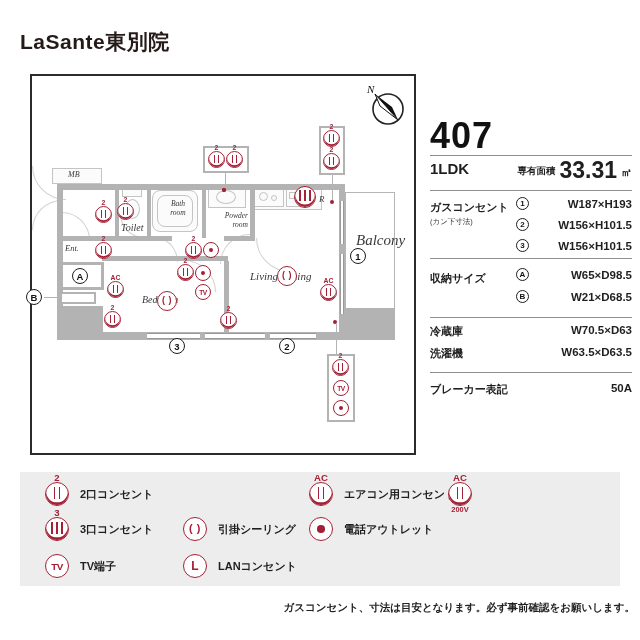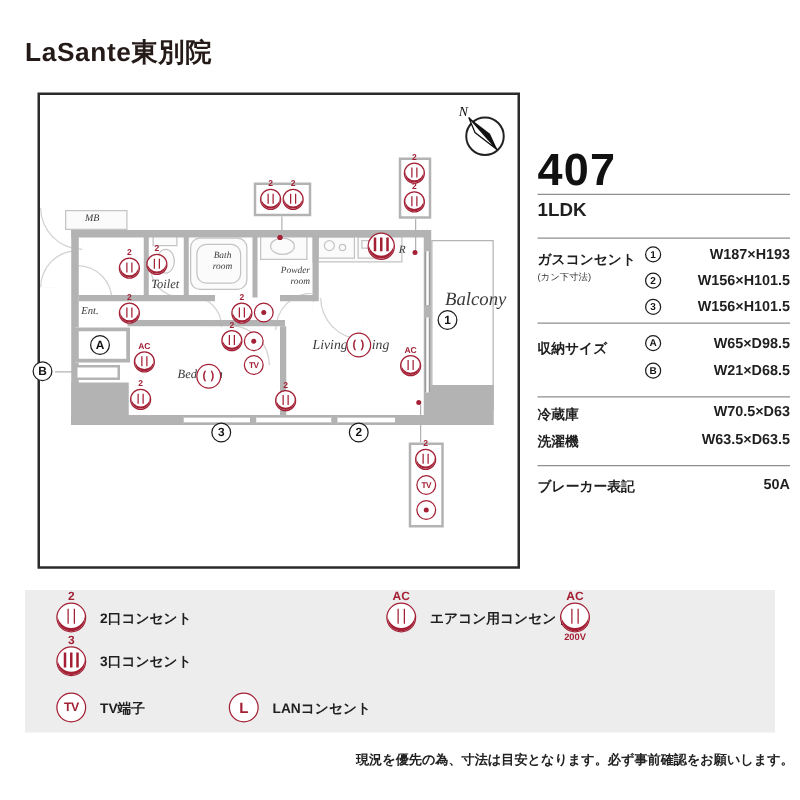--- a/index.html
+++ b/index.html
@@ -268,20 +268,25 @@
       <span>B</span>
     </div>
 </div>
 
 <div>
   <div class="p-num">407</div>
   <div class="ln" style="top:155px"></div>
 
   <div class="p-row" style="top:160px;height:24px">
     <span class="ldk">1LDK</span>
+    <span class="area-g">
+      <span class="area-lb">専有面積</span>
+      <span class="area-v">33.31</span>
+      <span class="area-u">㎡</span>
+    </span>
   </div>
   <div class="ln" style="top:190px"></div>
 
   <div class="abs" style="left:430px;top:200px">
     <div class="p-lb">ガスコンセント</div>
     <div class="sub">(カン下寸法)</div>
   </div>
   <div class="mrow" style="top:197px">
     <span class="mk sm">
         <span>1</span>
@@ -358,45 +363,57 @@
   </div>
   <div class="lg-item" style="left:22px;top:80px">
     <span class="lg-ic">
         <span class="circ tvc">
           <span>TV</span>
         </span>
       </span>
     <span class="lg-lb">TV端子</span>
   </div>
 
+  <div class="lg-item" style="left:160px;top:43px">
+    <span class="lg-ic">
+        <span class="circ clc"></span>
+      </span>
+    <span class="lg-lb">引掛シーリング</span>
+  </div>
   <div class="lg-item" style="left:160px;top:80px">
     <span class="lg-ic">
         <span class="circ lanc">
           <span>L</span>
         </span>
       </span>
     <span class="lg-lb">LANコンセント</span>
   </div>
 
   <div class="lg-item" style="left:286px;top:8px">
     <span class="lg-ic">
         <span class="oc">
           <b class="badge">AC</b>
           <i></i>
           <i></i>
         </span>
       </span>
     <span class="lg-lb">エアコン用コンセント</span>
+  </div>
+  <div class="lg-item" style="left:286px;top:43px">
+    <span class="lg-ic">
+        <span class="circ phc"></span>
+      </span>
+    <span class="lg-lb">電話アウトレット</span>
   </div>
 
   <div class="lg-item" style="left:425px;top:8px">
     <span class="lg-ic">
         <span class="oc">
           <b class="badge">AC</b>
           <b class="badge bot">200V</b>
           <i></i>
           <i></i>
         </span>
       </span>
   </div>
 </div>
 
-<div class="foot">現況を優先の為、寸法は目安となります。必ず事前確認をお願いします。</div>
+<div class="foot">ガスコンセント、寸法は目安となります。必ず事前確認をお願いします。</div>
 
 </body></html>

